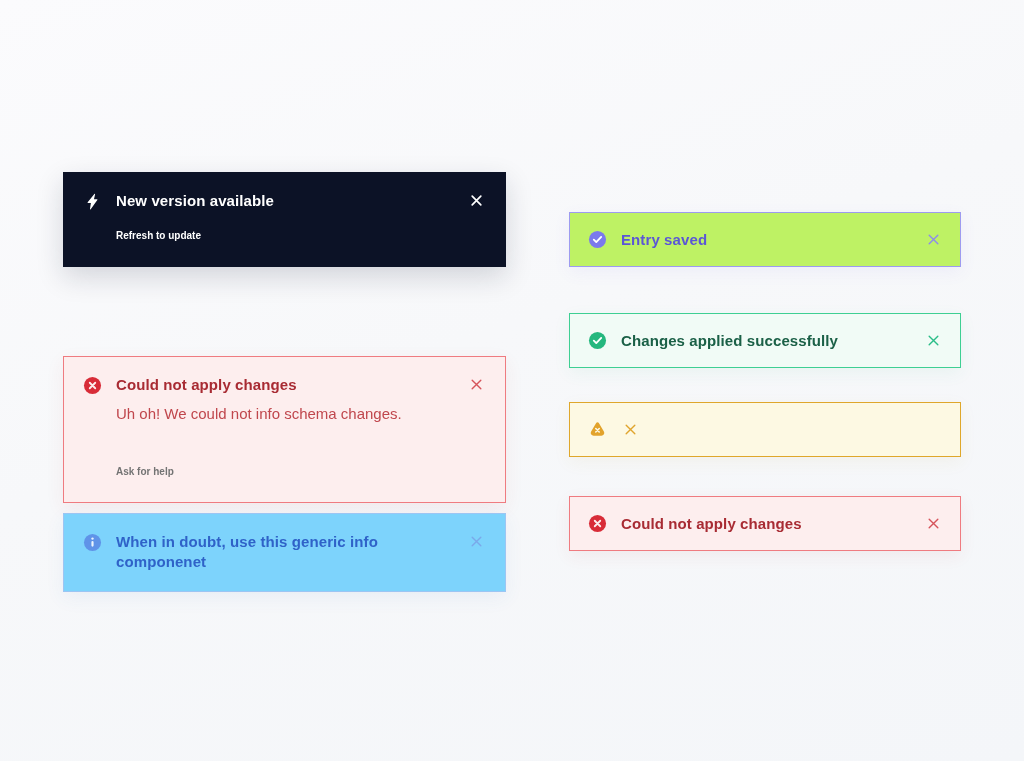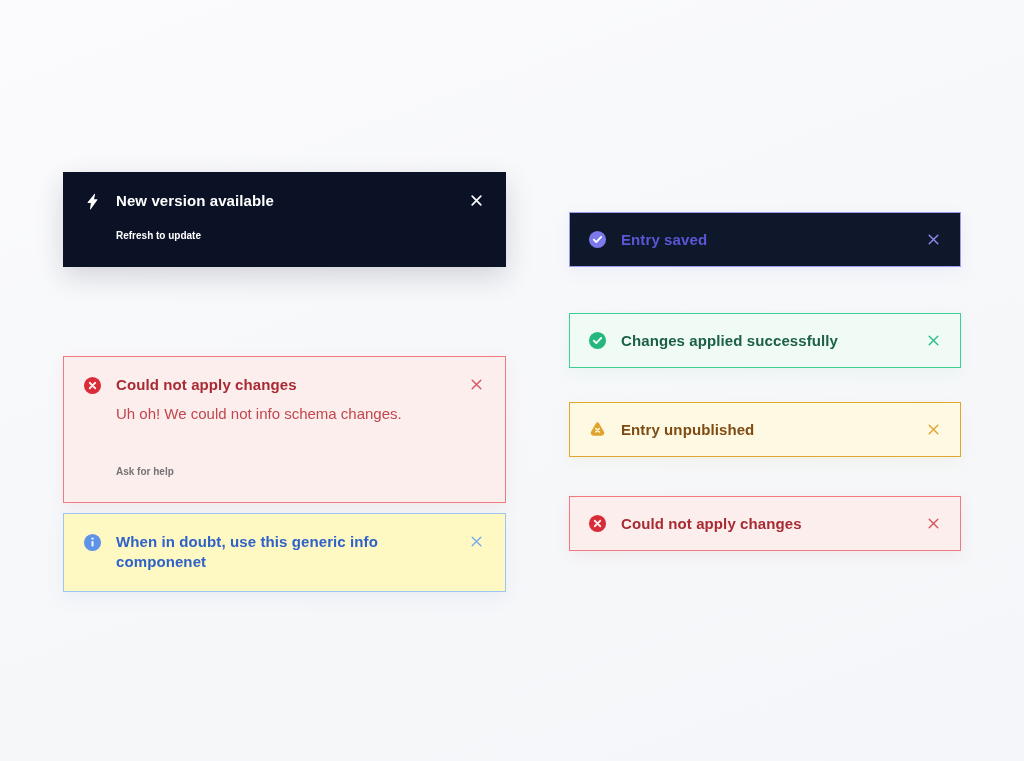--- a/index.html
+++ b/index.html
@@ -114,21 +114,21 @@
   }
   #toast-apply-error .toast-title  { color: #a82b33; }
   #toast-apply-error .toast-desc   { color: #c0474d; }
   #toast-apply-error .toast-action { color: #737373; margin-top: 36px; }
 
   
   #toast-info {
     left: 63px;
     top: 513px;
     width: 443px;
-    background: #fef9c3;
+    background: #7dd3fc;
     border-color: #9cc5f3;
     padding: 18px 20px 19px 18px;
     box-shadow: 0 6px 18px rgba(60, 110, 180, 0.07);
   }
   #toast-info .toast-title {
     color: #2f62c8;
     line-height: 20px;
   }
   #toast-info .toast-body { padding-right: 22px; }
 
@@ -138,21 +138,21 @@
     height: 55px;
     align-items: center;
     gap: 14px;
     left: 569px;
     width: 392px;
   }
   .bar .toast-title { font-size: 15px; }
 
   #toast-entry-saved {
     top: 212px;
-    background: #0f172a;
+    background: #bef264;
     border-color: #9d9bf0;
     box-shadow: 0 5px 16px rgba(110, 100, 220, 0.07);
   }
   #toast-entry-saved .toast-title { color: #5b56d6; }
 
   #toast-changes-applied {
     top: 313px;
     background: #f1fbf6;
     border-color: #3ecf93;
     box-shadow: 0 5px 16px rgba(60, 180, 130, 0.07);
@@ -276,23 +276,20 @@
     </button>
   </div>
 
   <div class="toast bar" id="toast-entry-unpublished">
     <span class="toast-icon ic-amber">
       <svg width="19" height="19" viewBox="0 0 20 20" aria-hidden="true">
         <path d="M8.6 3.1a1.7 1.7 0 0 1 2.8 0l5.3 8.9a3.1 3.1 0 0 1-2.6 4.7H5.9a3.1 3.1 0 0 1-2.6-4.7Z" fill="currentColor"></path>
         <path d="M8.2 9.0 11.8 12.6M11.8 9.0 8.2 12.6" stroke="#fdf9e3" stroke-width="1.7" stroke-linecap="round"></path>
       </svg>
     </span>
-    <div class="toast-body">
-      <div class="toast-title">Entry unpublished</div>
-    </div>
     <button class="toast-close" aria-label="Dismiss">
       <svg width="15" height="15" viewBox="0 0 16 16" fill="none" stroke="#e0a52e" stroke-width="1.5" stroke-linecap="round" aria-hidden="true">
         <path d="M3.4 3.4 12.6 12.6M12.6 3.4 3.4 12.6"></path>
       </svg>
     </button>
   </div>
 
   <div class="toast bar" id="toast-apply-error-compact">
     <span class="toast-icon ic-err">
       <svg width="19" height="19" viewBox="0 0 20 20" aria-hidden="true">

